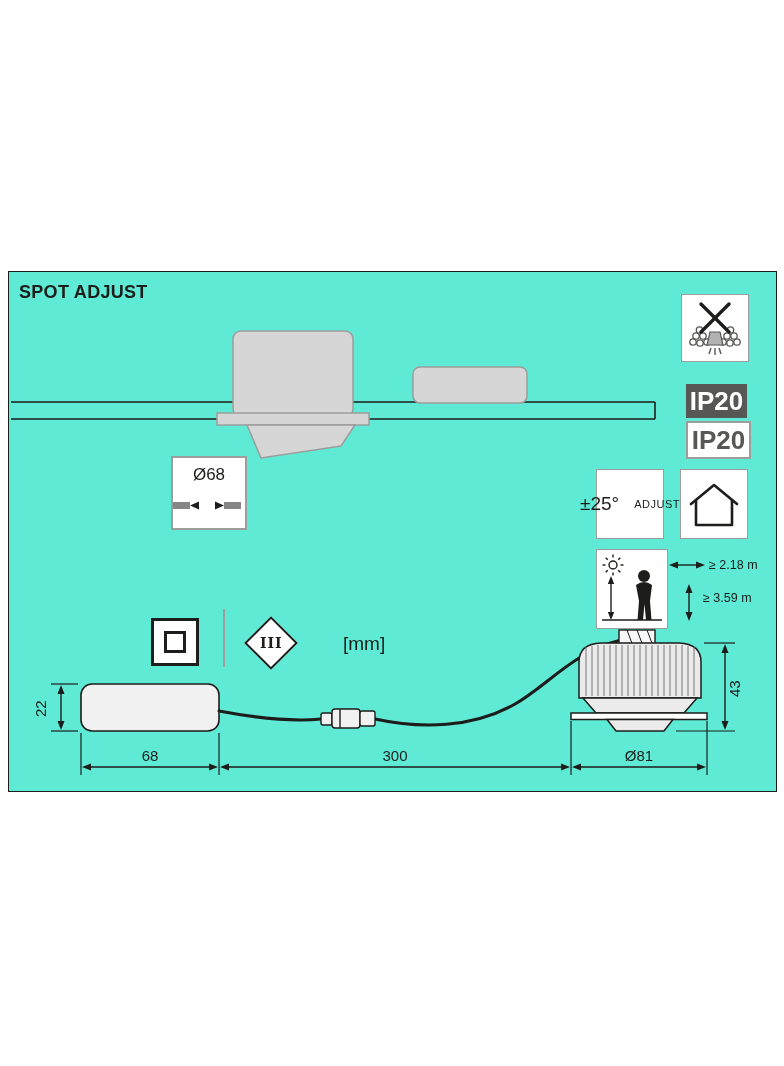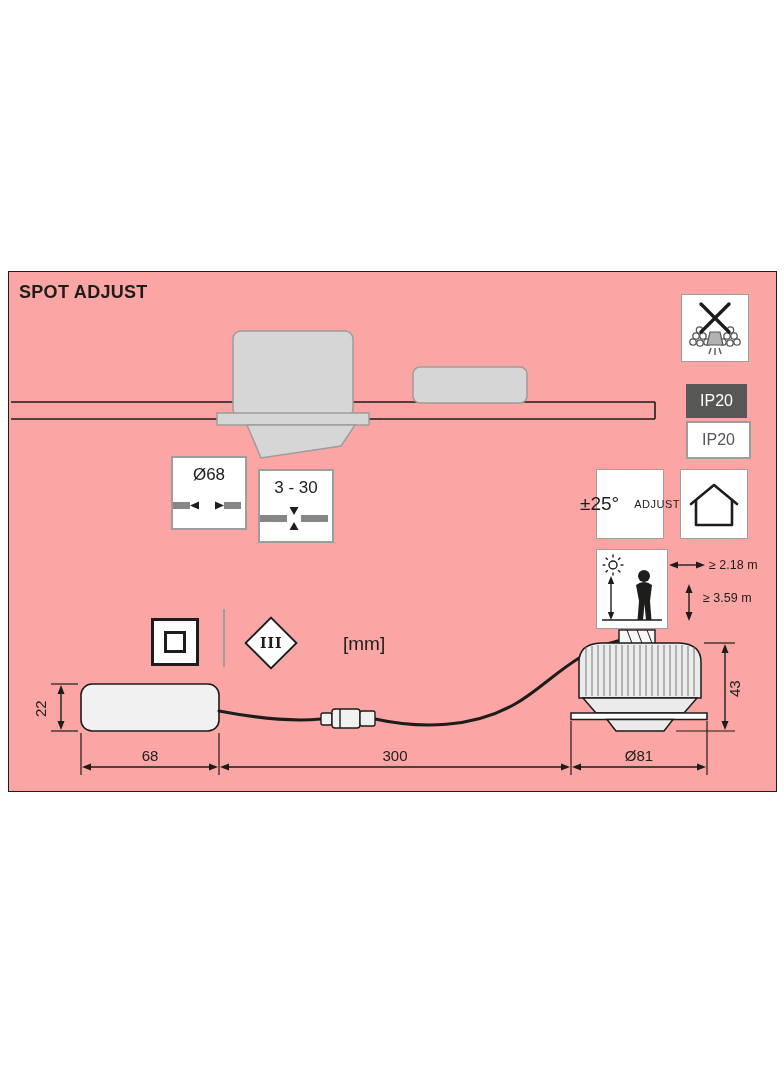--- a/index.html
+++ b/index.html
@@ -1,21 +1,21 @@
 <!DOCTYPE html>
 <html><head>
 <meta charset="utf-8">
 <style>
   html,body{margin:0;padding:0}
   body{width:784px;height:1066px;background:#ffffff;font-family:"Liberation Sans",sans-serif;color:#1d1d1b;position:relative;overflow:hidden}
-  .frame{position:absolute;left:8px;top:271px;width:767px;height:519px;border:1.5px solid #1d1d1b;background:#fca5a5}
+  .frame{position:absolute;left:8px;top:271px;width:767px;height:519px;border:1.5px solid #1d1d1b;background:#5eead4}
   .title{position:absolute;left:10px;top:10px;font-size:18px;font-weight:bold;letter-spacing:.3px}
   .abs{position:absolute;overflow:visible}
   .iconbox{position:absolute;background:#fff;border:1.5px solid #9d9d9c;display:flex;align-items:center;justify-content:center}
-  .ip{position:absolute;width:61px;height:34px;display:flex;align-items:center;justify-content:center;font-weight:normal;font-size:16px}
+  .ip{position:absolute;width:61px;height:34px;display:flex;align-items:center;justify-content:center;font-weight:bold;font-size:26px}
   .ip-dark{background:#575756;color:#fff}
   .ip-light{background:#fff;color:#575756;border:2px solid #9d9d9c}
   .specbox{position:absolute;width:72px;height:70px;border:2px solid #9d9d9c;background:#fff}
   .specbox .lbl{position:absolute;top:7px;left:0;width:100%;text-align:center;font-size:17px;color:#1d1d1b}
   .adjustbox{flex-direction:row;gap:15px}
   .adjust-angle{font-size:19px}
   .adjust-word{font-size:11px;letter-spacing:.5px}
   .dist{position:absolute;font-size:12.5px;white-space:nowrap}
   .sq-outer{position:absolute;left:142px;top:346px;width:42px;height:42px;border:3px solid #1d1d1b;display:flex;align-items:center;justify-content:center;background:#fff}
   .sq-inner{width:16px;height:16px;border:3px solid #1d1d1b}
@@ -83,29 +83,20 @@
   <div class="ip ip-dark" style="left:677px;top:112px">IP20</div>
   <div class="ip ip-light" style="left:677px;top:149px">IP20</div>
 
   <div class="specbox" style="left:162px;top:184px">
     <div class="lbl">Ø68</div>
     <svg class="abs" style="left:0;top:0" width="68" height="66" viewBox="0 0 68 66">
       <rect x="0" y="44" width="17" height="7" fill="#868686"></rect>
       <rect x="51" y="44" width="17" height="7" fill="#868686"></rect>
       <polygon points="17,47.5 26,43.5 26,51.5" fill="#1d1d1b"></polygon>
       <polygon points="51,47.5 42,43.5 42,51.5" fill="#1d1d1b"></polygon>
-    </svg>
-  </div>
-  <div class="specbox" style="left:249px;top:197px">
-    <div class="lbl">3 - 30</div>
-    <svg class="abs" style="left:0;top:0" width="68" height="66" viewBox="0 0 68 66">
-      <rect x="0" y="44" width="27" height="7" fill="#868686"></rect>
-      <rect x="41" y="44" width="27" height="7" fill="#868686"></rect>
-      <polygon points="34,44 29.5,36 38.5,36" fill="#1d1d1b"></polygon>
-      <polygon points="34,51 29.5,59 38.5,59" fill="#1d1d1b"></polygon>
     </svg>
   </div>
 
   <div class="iconbox adjustbox" style="left:587px;top:197px;width:66px;height:68px">
     <div class="adjust-angle">±25°</div>
     <div class="adjust-word">ADJUST</div>
   </div>
 
   <div class="iconbox" style="left:671px;top:197px;width:66px;height:68px">
     <svg width="54" height="52" viewBox="0 0 54 52" fill="none" stroke="#1d1d1b" stroke-width="2.6" stroke-linejoin="round" stroke-linecap="round">

